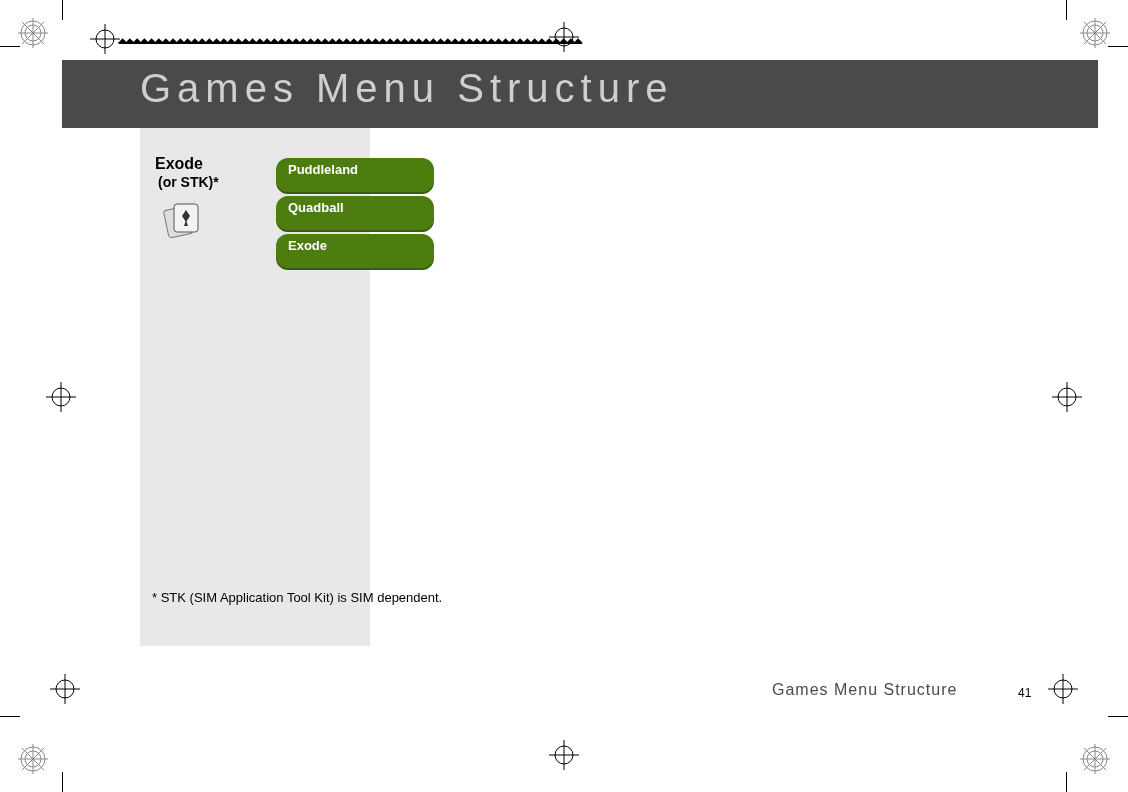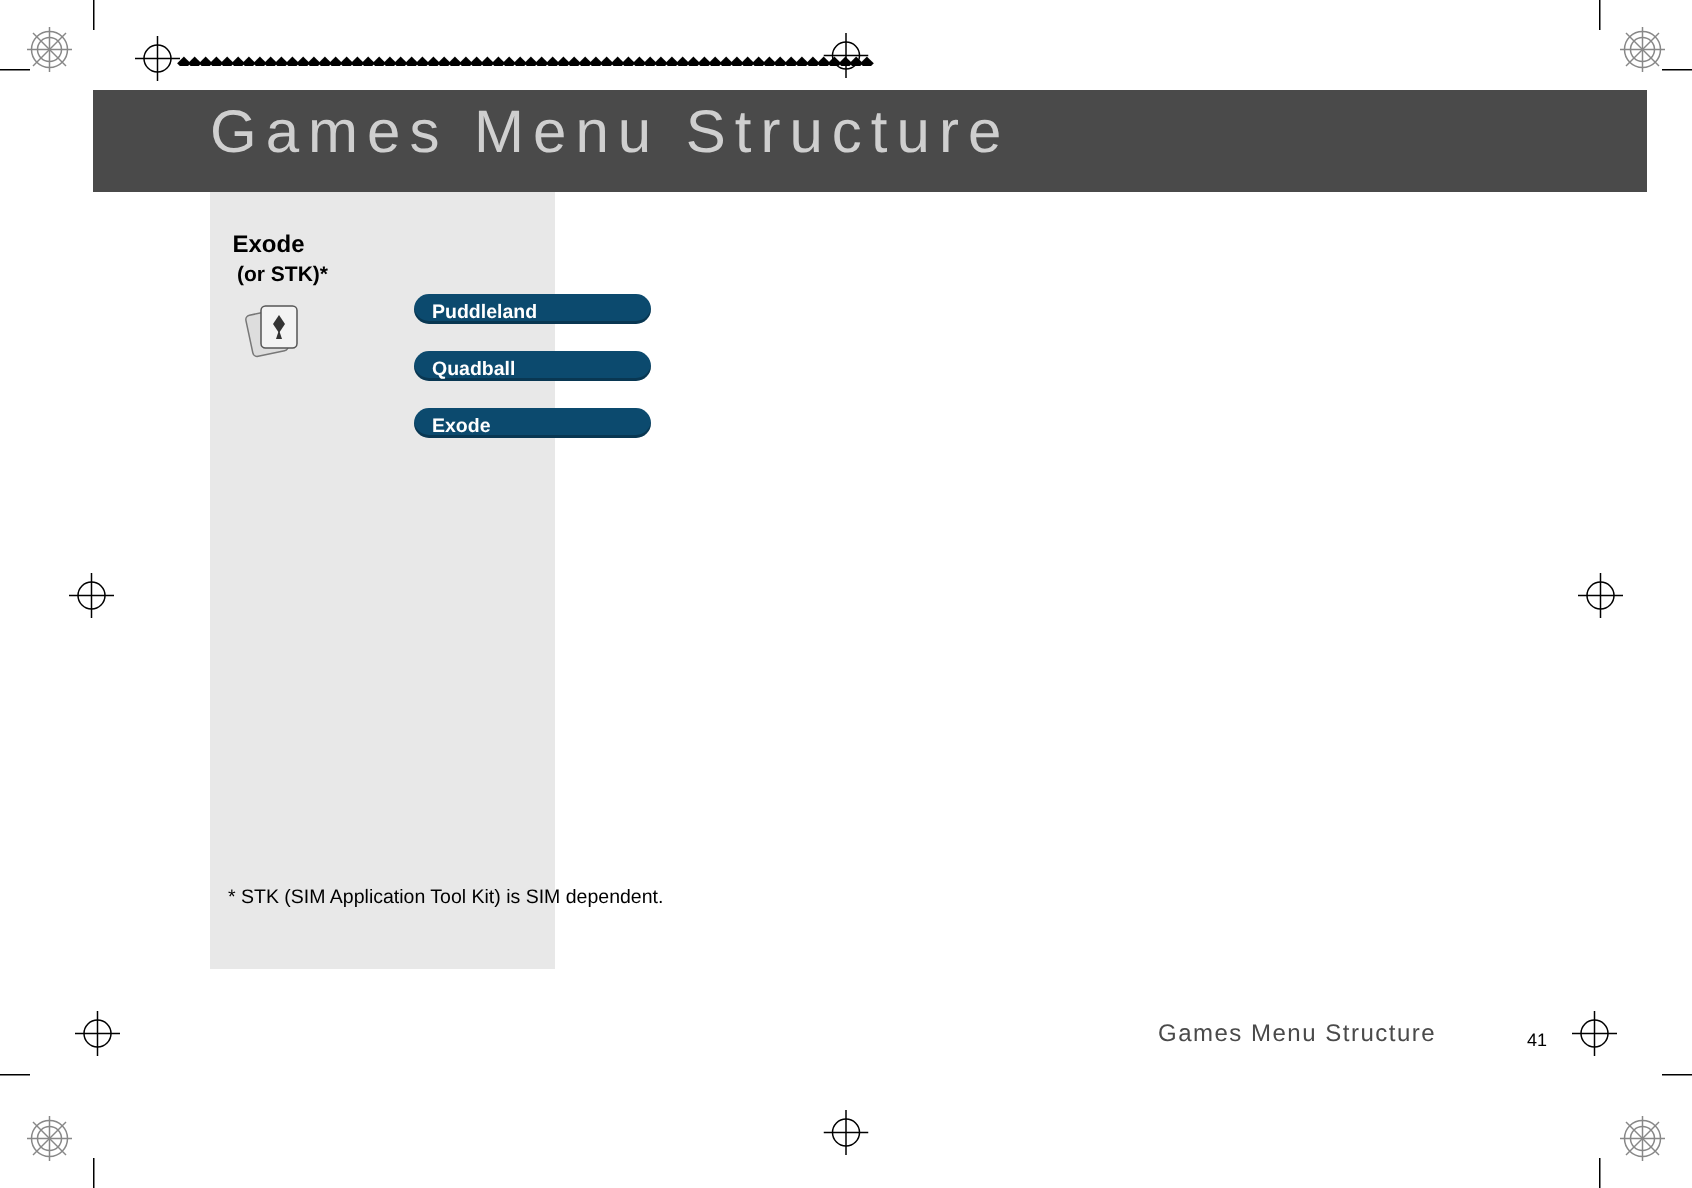--- a/index.html
+++ b/index.html
@@ -52,26 +52,25 @@
   }
 
   
   .cards-icon {
     position: absolute; left: 160px; top: 200px; width: 46px; height: 40px;
   }
   .cards-icon svg { width: 46px; height: 40px; display: block; }
 
   
   .pill {
-    position: absolute; left: 276px; width: 158px; height: 20px;
-    background: #0c4a6e; border-radius: 12px;
+    position: absolute; left: 276px; width: 158px; height: 36px;
+    background: #4d7c0f; border-radius: 12px;
     color: #fff; font-size: 13px; font-weight: bold;
     padding-left: 12px; line-height: 24px;
     box-shadow: inset 0 -2px 0 rgba(0,0,0,0.25);
-    margin-top: 38px;
   }
 
   
   .footnote {
     position: absolute; left: 152px; top: 590px;
     font-size: 13px; font-weight: normal; color: #000;
   }
 
   
   .footer-label {

